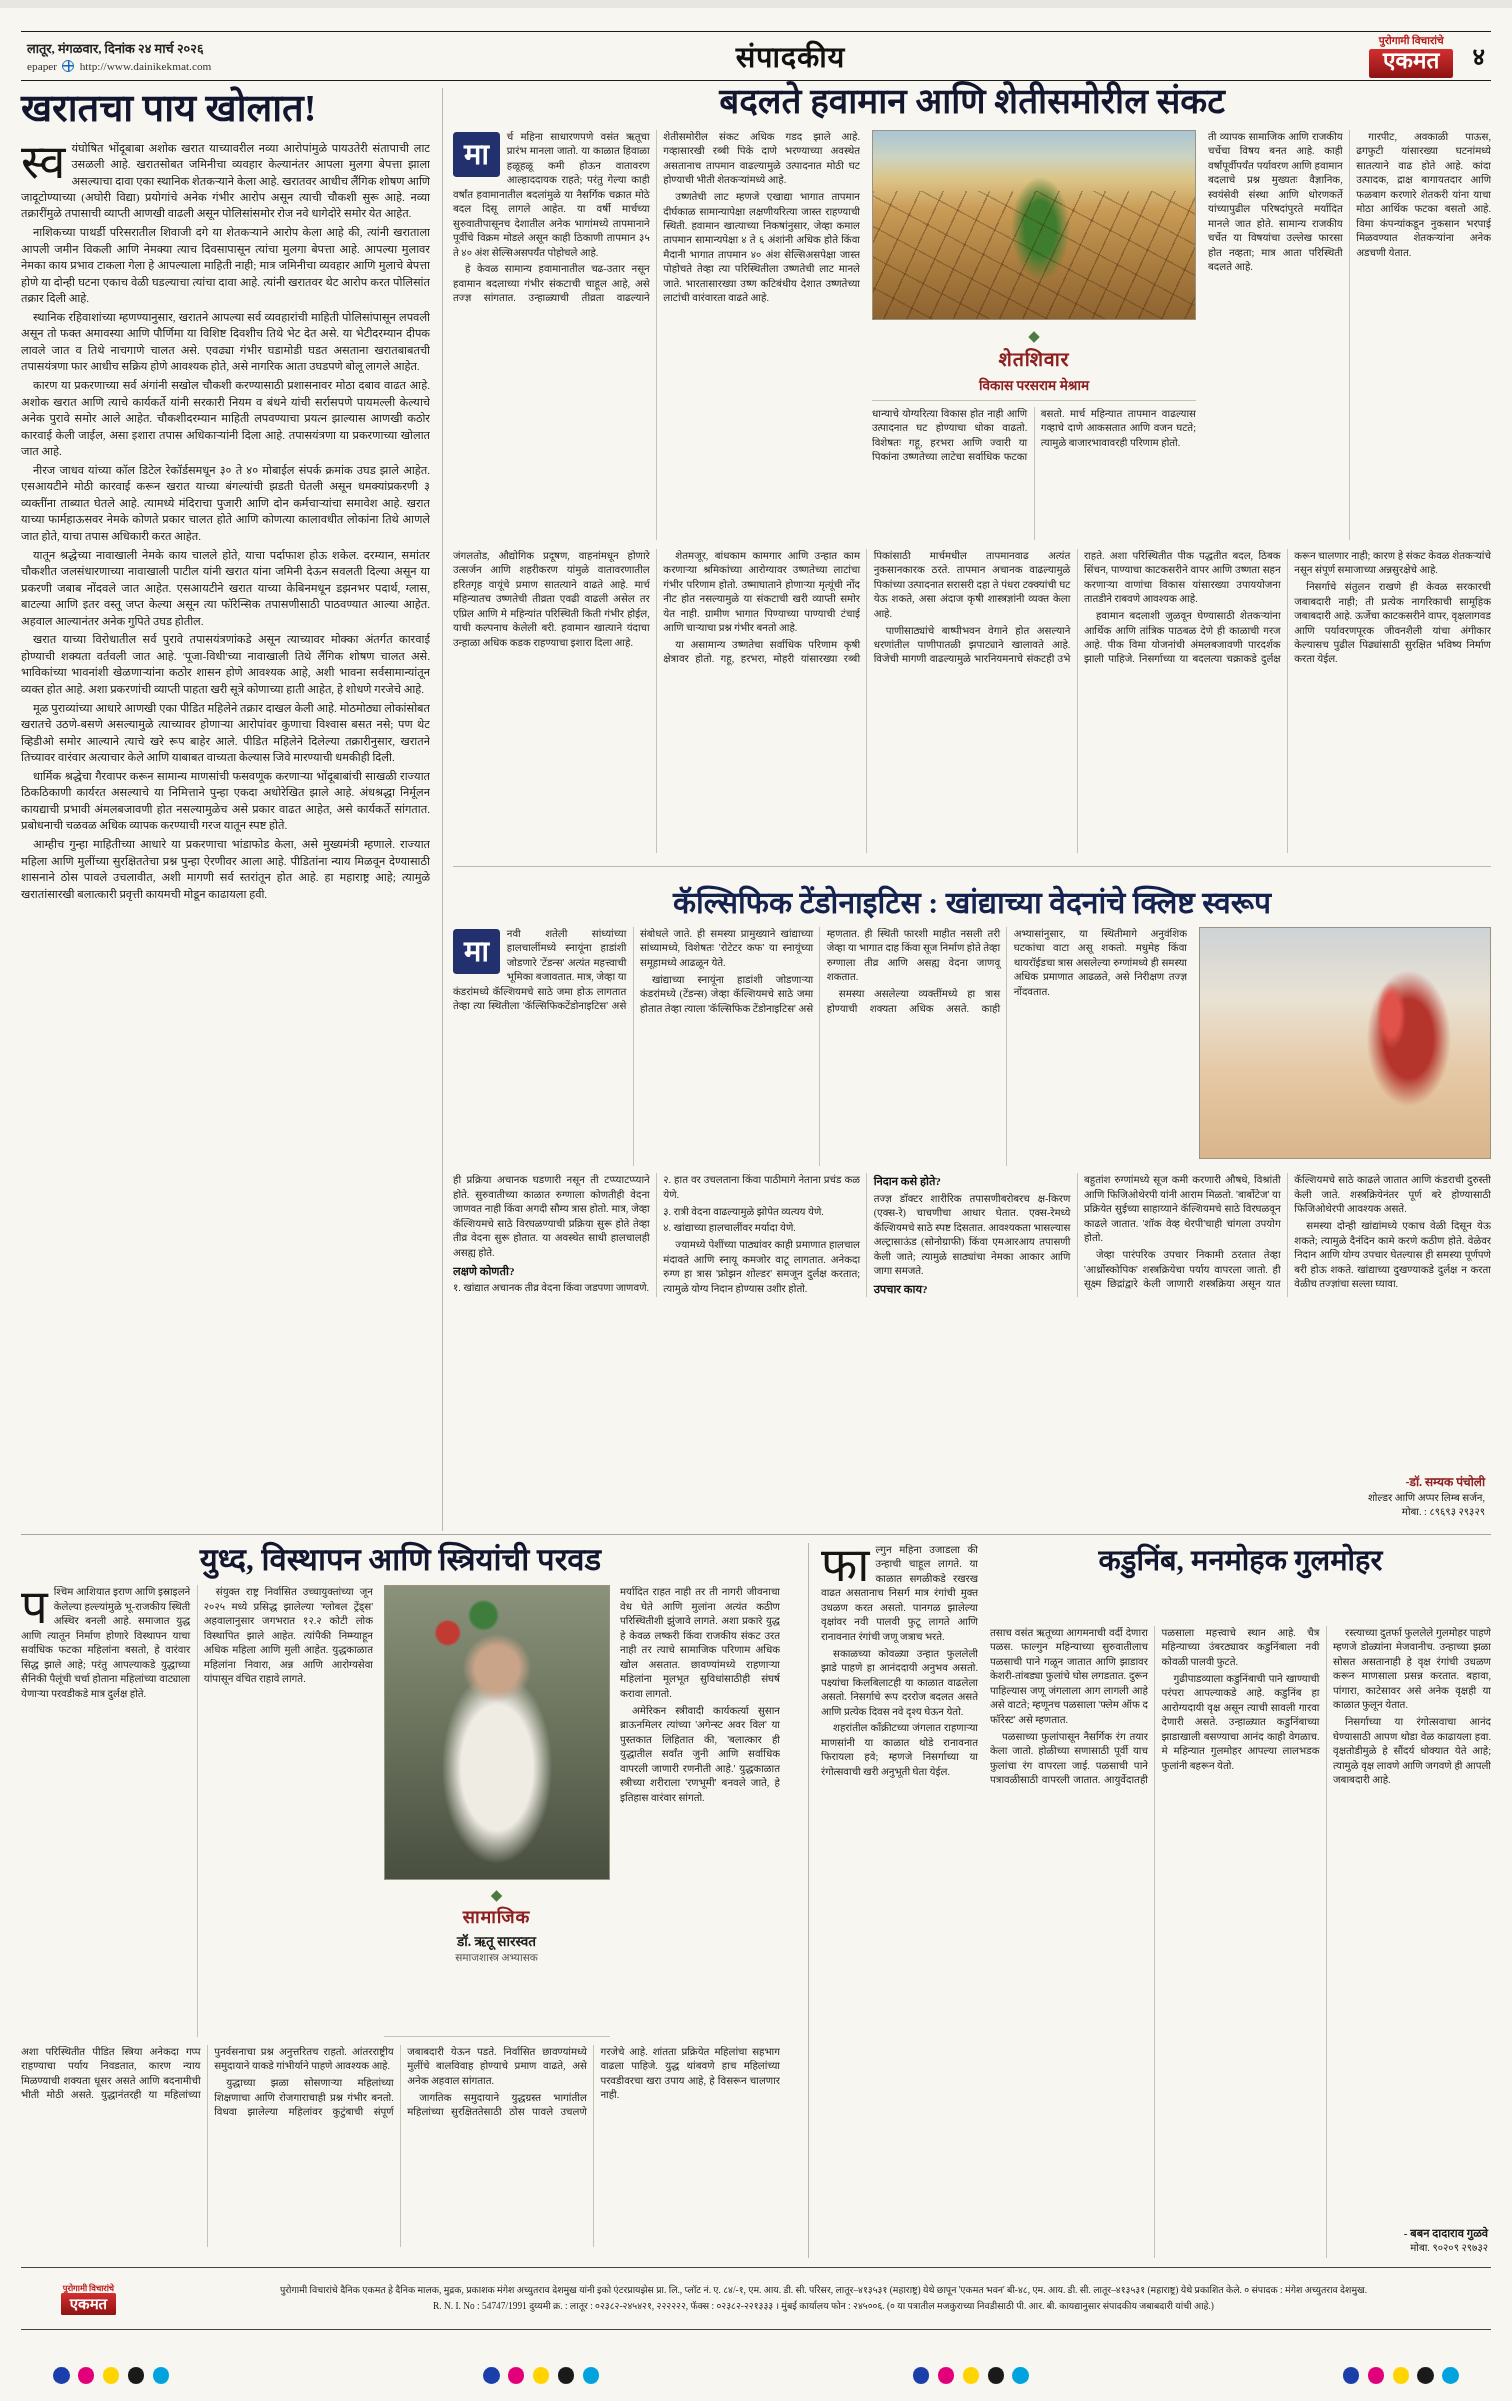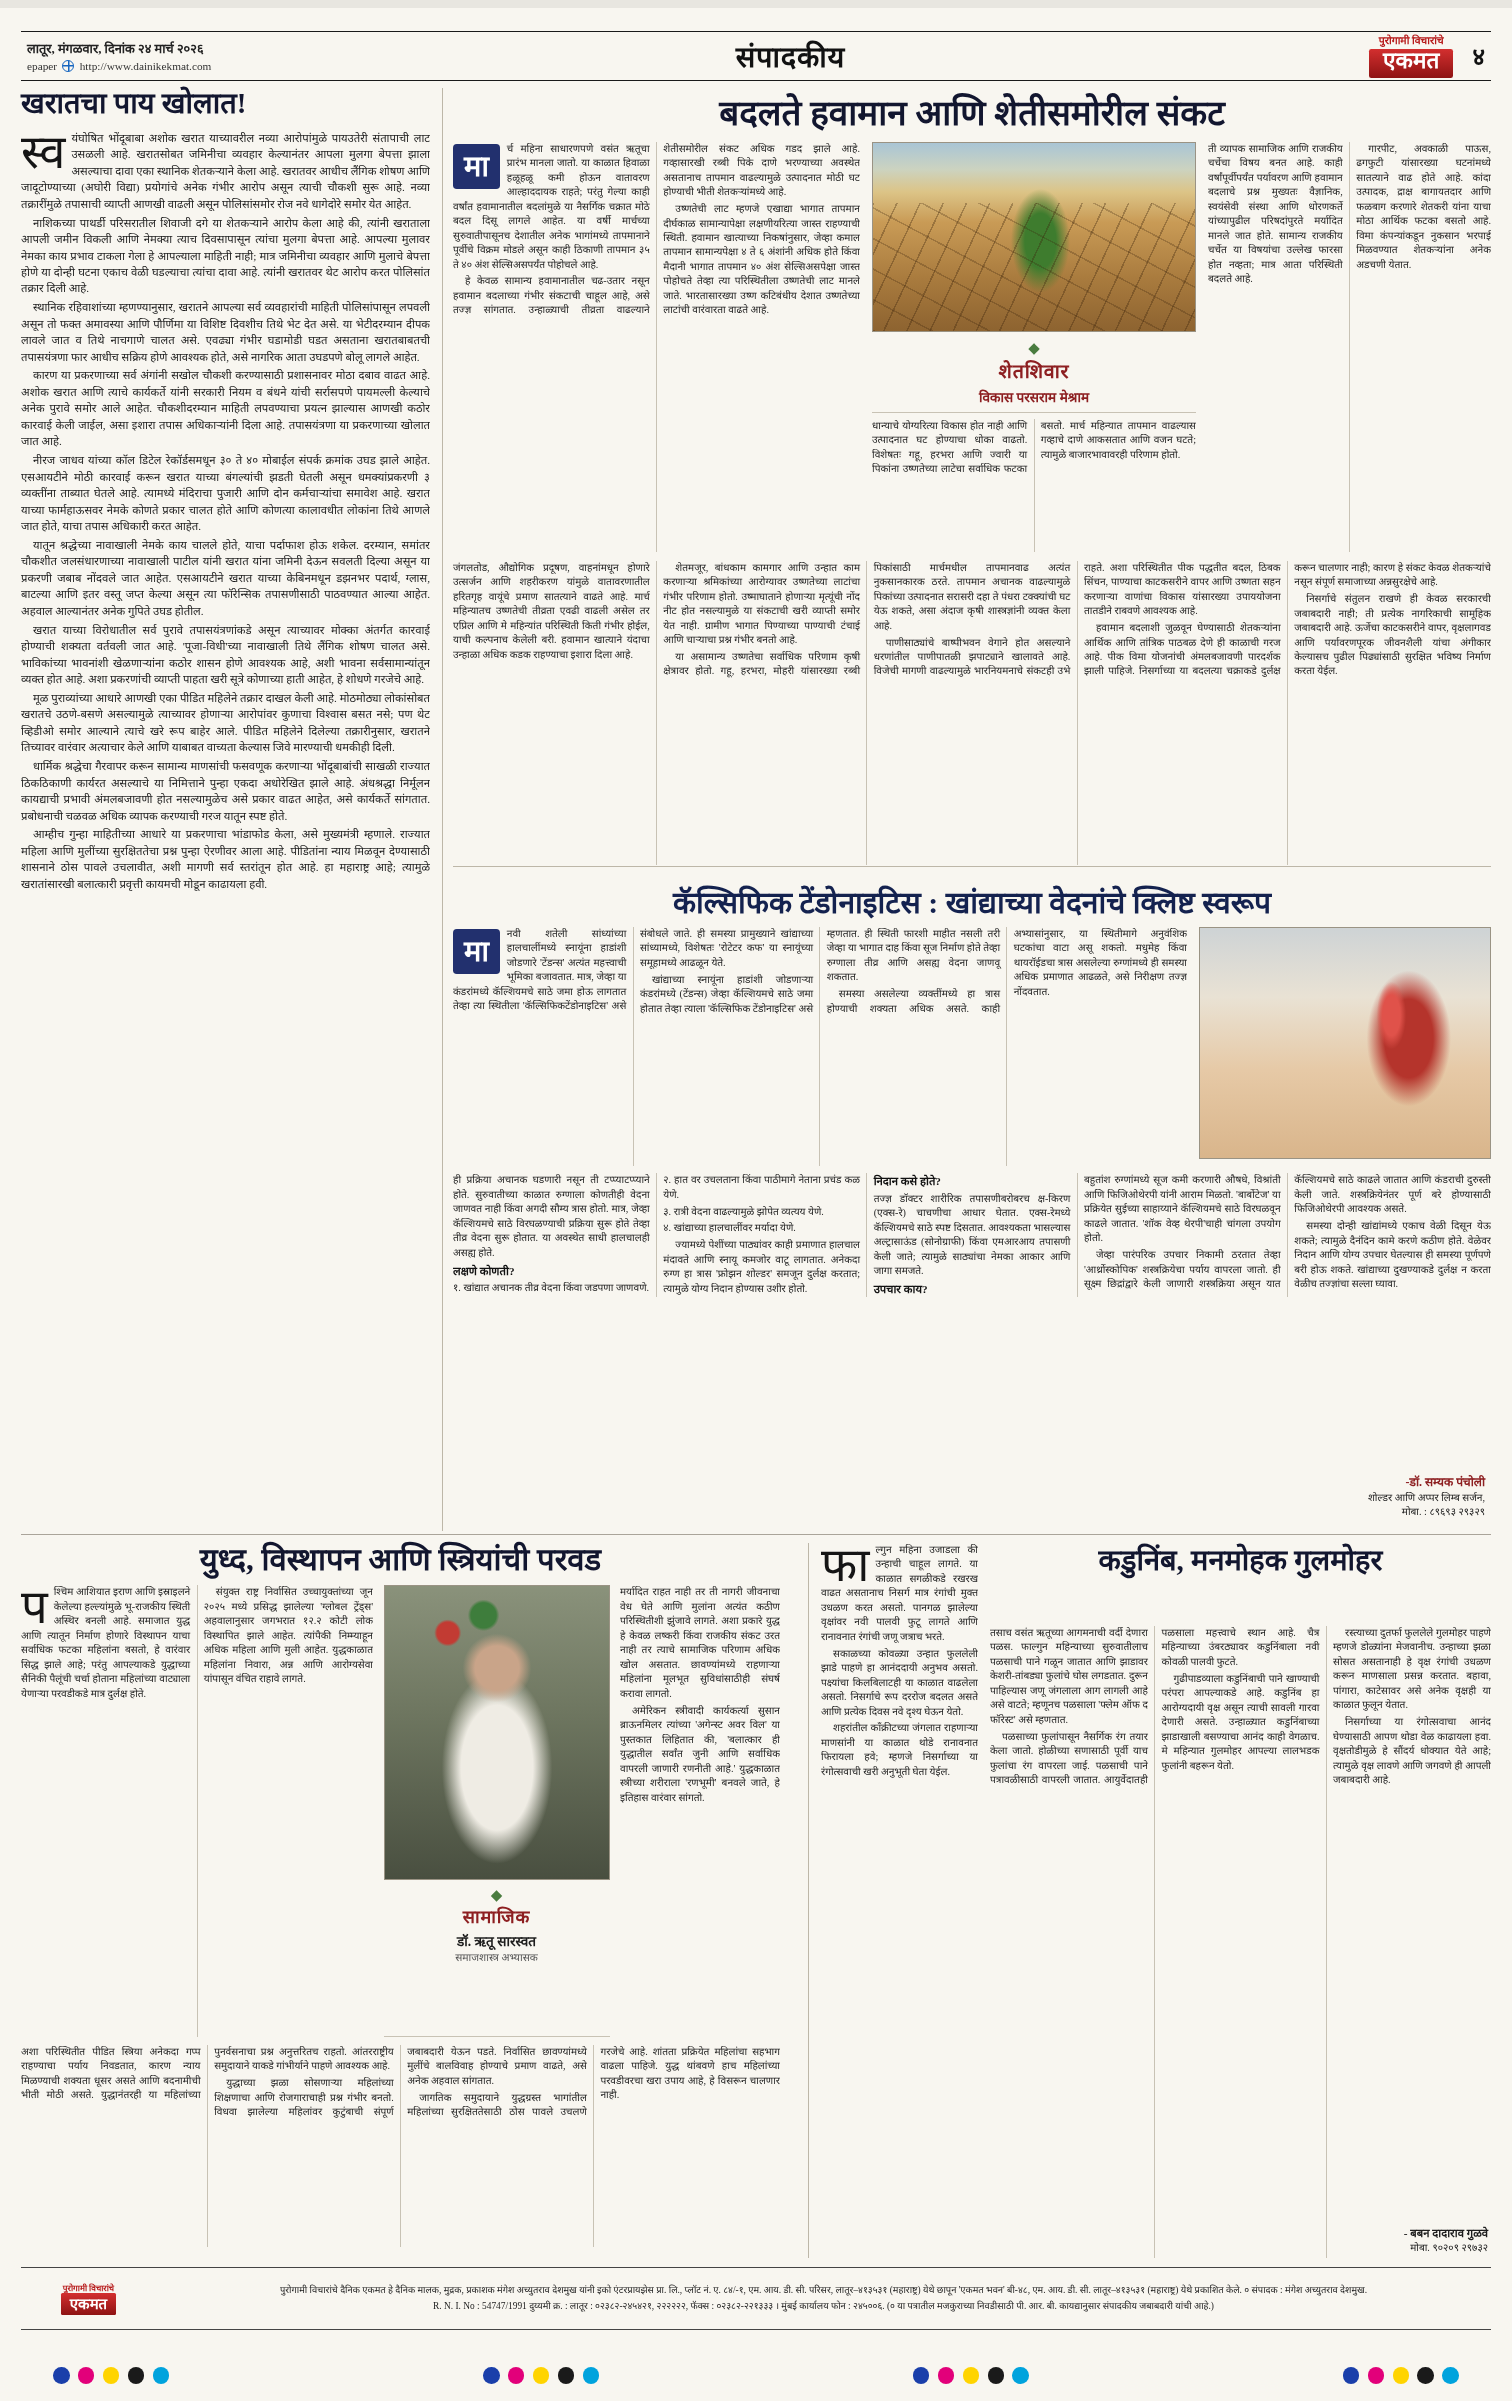--- a/index.html
+++ b/index.html
@@ -49,25 +49,25 @@
     margin:2.3px 6.8px 1.5px 0; border-radius:3.8px;
   }
   .headline { font-weight:bold; color:#12162f; line-height:1.08; }
   .subhead { font-weight:bold; font-size:11.3px; color:#111; margin:5.3px 0 3px; text-indent:0 !important; }
   .colrule { column-gap:13.6px; column-rule:0.8px solid #c8c2b4; }
   .clip { overflow:hidden; }
 
   
   .art1 { position:absolute; left:21px; top:80px; width:422px; height:1443px;
           padding-right:12px; border-right:0.8px solid #bdb7a8; }
-  .art1 .headline { font-size:29px; margin-bottom:10.5px; }
+  .art1 .headline { font-size:38px; margin-bottom:10.5px; }
   .art1 .bodytext { height:1378px; font-size:11.3px; line-height:1.46; }
 
   
-  .art2 { position:absolute; left:453px; top:87px; width:1038px; height:780px; }
+  .art2 { position:absolute; left:453px; top:75px; width:1038px; height:780px; }
   .art2 .headline { font-size:35px; text-align:center; margin-bottom:9px; }
   .a2-row1 { display:flex; gap:12px; height:410px; }
   .a2-left  { width:407px; column-count:2; }
   .a2-mid   { width:324px; display:flex; flex-direction:column; }
   .img-climate {
     height:190px; border:0.8px solid #9a9384;
     background:
       radial-gradient(ellipse 41px 72px at 52% 52%, #3e7c2e 0 38%, rgba(62,124,46,0) 72%),
       linear-gradient(180deg,#a9c5d5 0%, #ccd3c0 14%, #dcc487 26%, #c99b56 42%, #a97b3e 72%, #8d6330 100%);
     position:relative; overflow:hidden;

